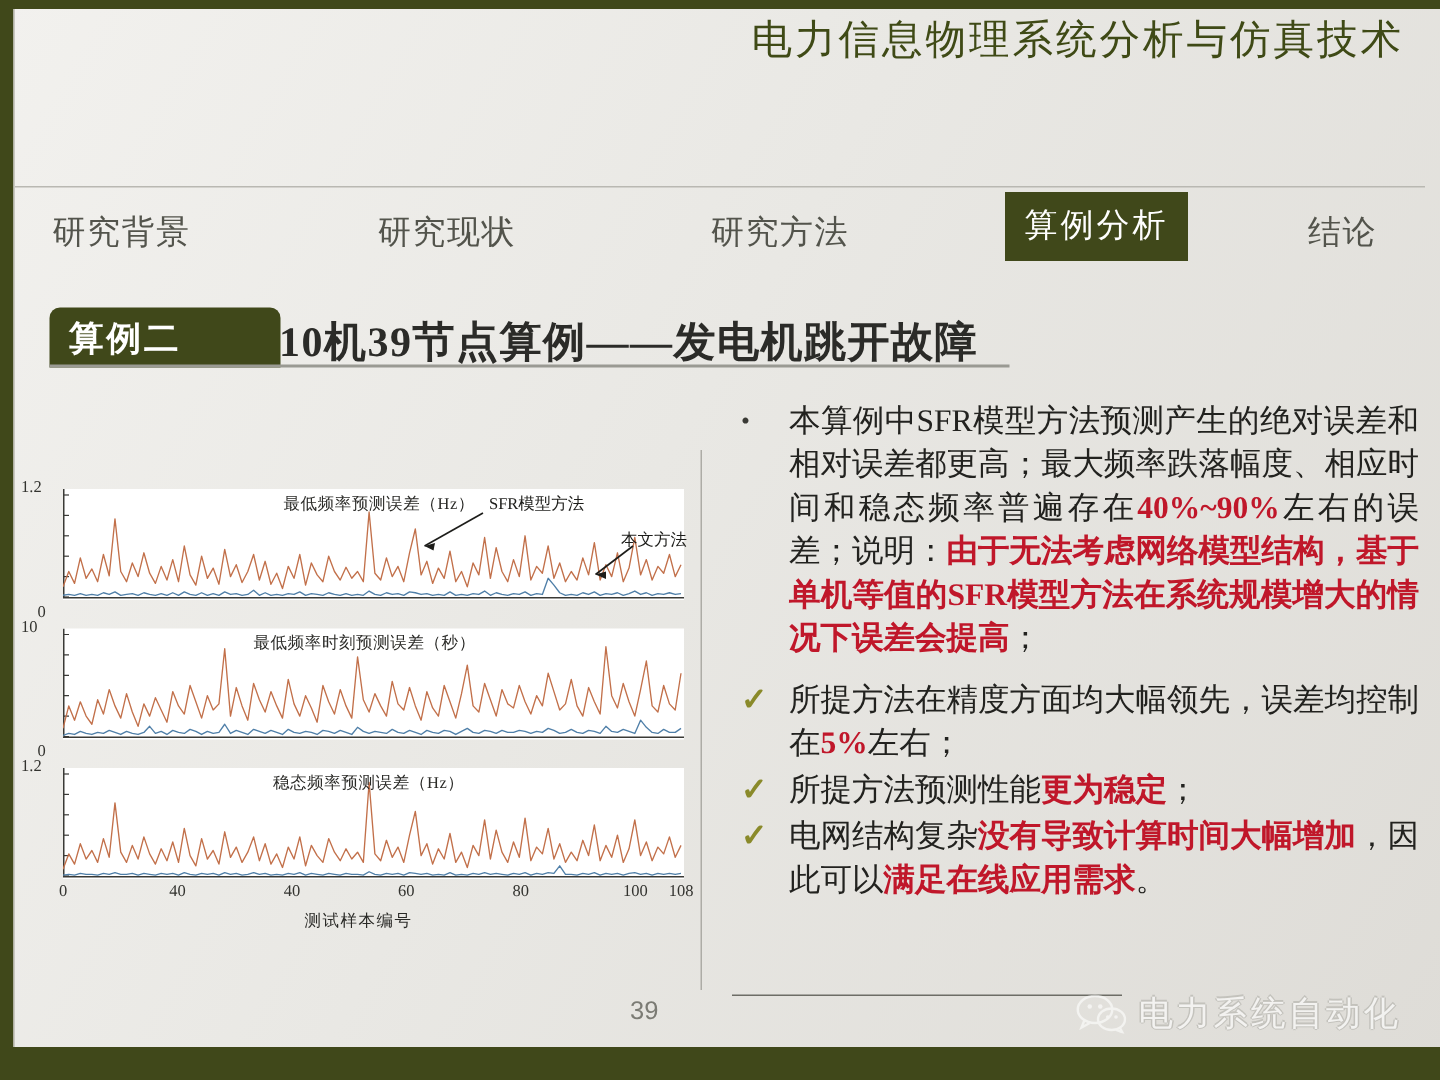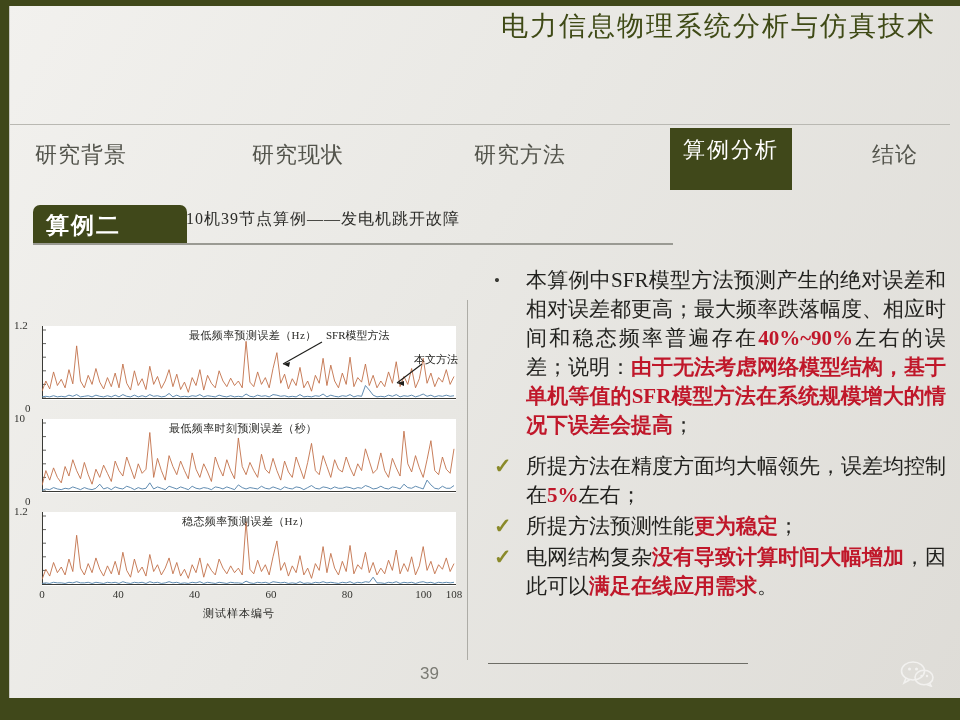--- a/index.html
+++ b/index.html
@@ -45,37 +45,37 @@
     font-family:"Liberation Serif","DejaVu Serif",serif;
     font-size:22px;color:#53544c;white-space:nowrap;letter-spacing:1px;
   }
   .nav-item.i0{left:25px;}
   .nav-item.i1{left:232px;margin-left:10px;}
   .nav-item.i2{left:464px;}
   .nav-item.i4{left:862px;}
   .nav-item.active{
     left:660px;top:0px;
     background:#40481a;color:#ffffff;
-    padding:7px 13px 25px 13px;
+    padding:7px 13px 9px 13px;
     letter-spacing:2px;
   }
 
   
   .ex-tag{
     position:absolute;left:33px;top:205px;
     width:154px;height:40px;box-sizing:border-box;
     background:#40481a;border-radius:7px 7px 0 0;
     font-family:"Liberation Serif","DejaVu Serif",serif;
     font-size:23px;font-weight:bold;color:#ffffff;letter-spacing:2px;
     display:flex;align-items:center;padding-left:13px;
   }
   .ex-desc{
     position:absolute;left:186px;top:209px;
     font-family:"Liberation Serif","DejaVu Serif",serif;
-    font-size:16px;color:#2b2b28;letter-spacing:1px;white-space:nowrap;
+    font-size:28px;color:#2b2b28;letter-spacing:1px;white-space:nowrap;font-weight:bold;
   }
   .ex-rule{position:absolute;left:33px;top:243px;width:640px;height:2px;background:#9a9a93;}
 
   
   .v-divider{position:absolute;left:467px;top:300px;width:1px;height:360px;background:#adaca6;}
 
   
   .charts{position:absolute;left:14px;top:326px;width:450px;height:270px;}
   .chart-row{position:relative;width:450px;height:85px;}
   .ytop{
@@ -282,15 +282,16 @@
         <ellipse cx="13" cy="11" rx="11.5" ry="9"></ellipse>
         <path d="M6 18 L4 23 L9.5 20"></path>
         <ellipse cx="24" cy="17.5" rx="9" ry="7.2"></ellipse>
         <path d="M29.5 23 L31.2 26.2 L26.8 24.4"></path>
       </g>
       <circle cx="9.5" cy="9" r="1.5" fill="#ffffff"></circle>
       <circle cx="16.5" cy="9" r="1.5" fill="#ffffff"></circle>
       <circle cx="21.5" cy="16" r="1.2" fill="#ffffff"></circle>
       <circle cx="27" cy="16" r="1.2" fill="#ffffff"></circle>
     </svg>
+    <span class="wm-text">电力系统自动化</span>
   </div>
 
 </div>
 
 </body></html>

